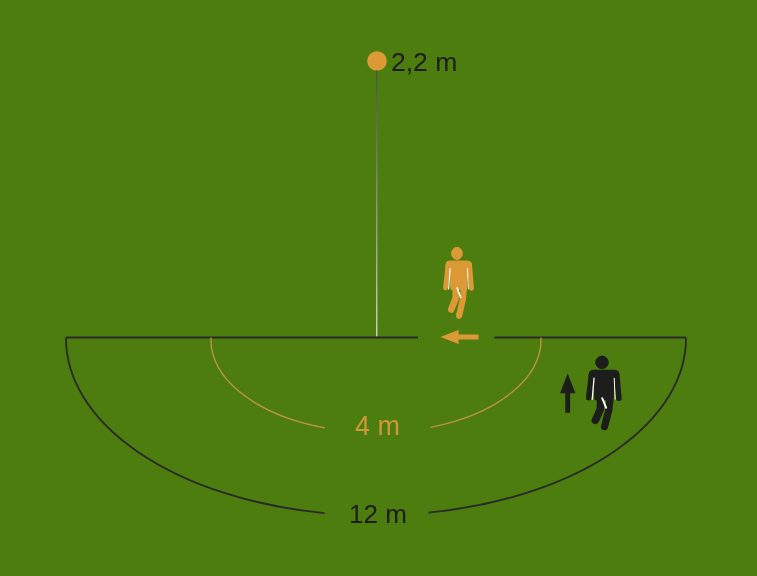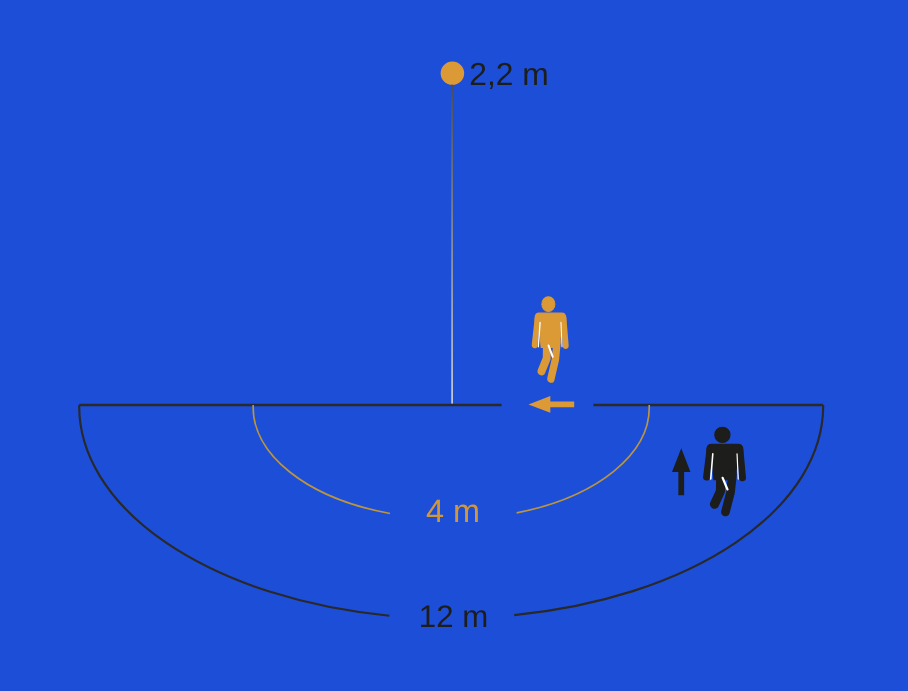--- a/index.html
+++ b/index.html
@@ -1,16 +1,16 @@
 <!DOCTYPE html>
 <html><head>
 <meta charset="utf-8">
 <style>
   html,body{margin:0;padding:0;background:#ffffff;}
-  #stage{position:relative;width:757px;height:576px;background:#1d4ed8;overflow:hidden;
+  #stage{position:relative;width:757px;height:576px;background:#4d7c0f;overflow:hidden;
          font-family:"Liberation Sans", sans-serif;}
   svg{position:absolute;left:0;top:0;}
 </style>
 </head>
 <body>
 <div id="stage">
 <svg width="757" height="576" viewBox="0 0 757 576">
   <defs>
     <linearGradient id="dropfade" x1="0" y1="0" x2="0" y2="1">
       <stop offset="0" stop-color="#4d4d4d"></stop>

